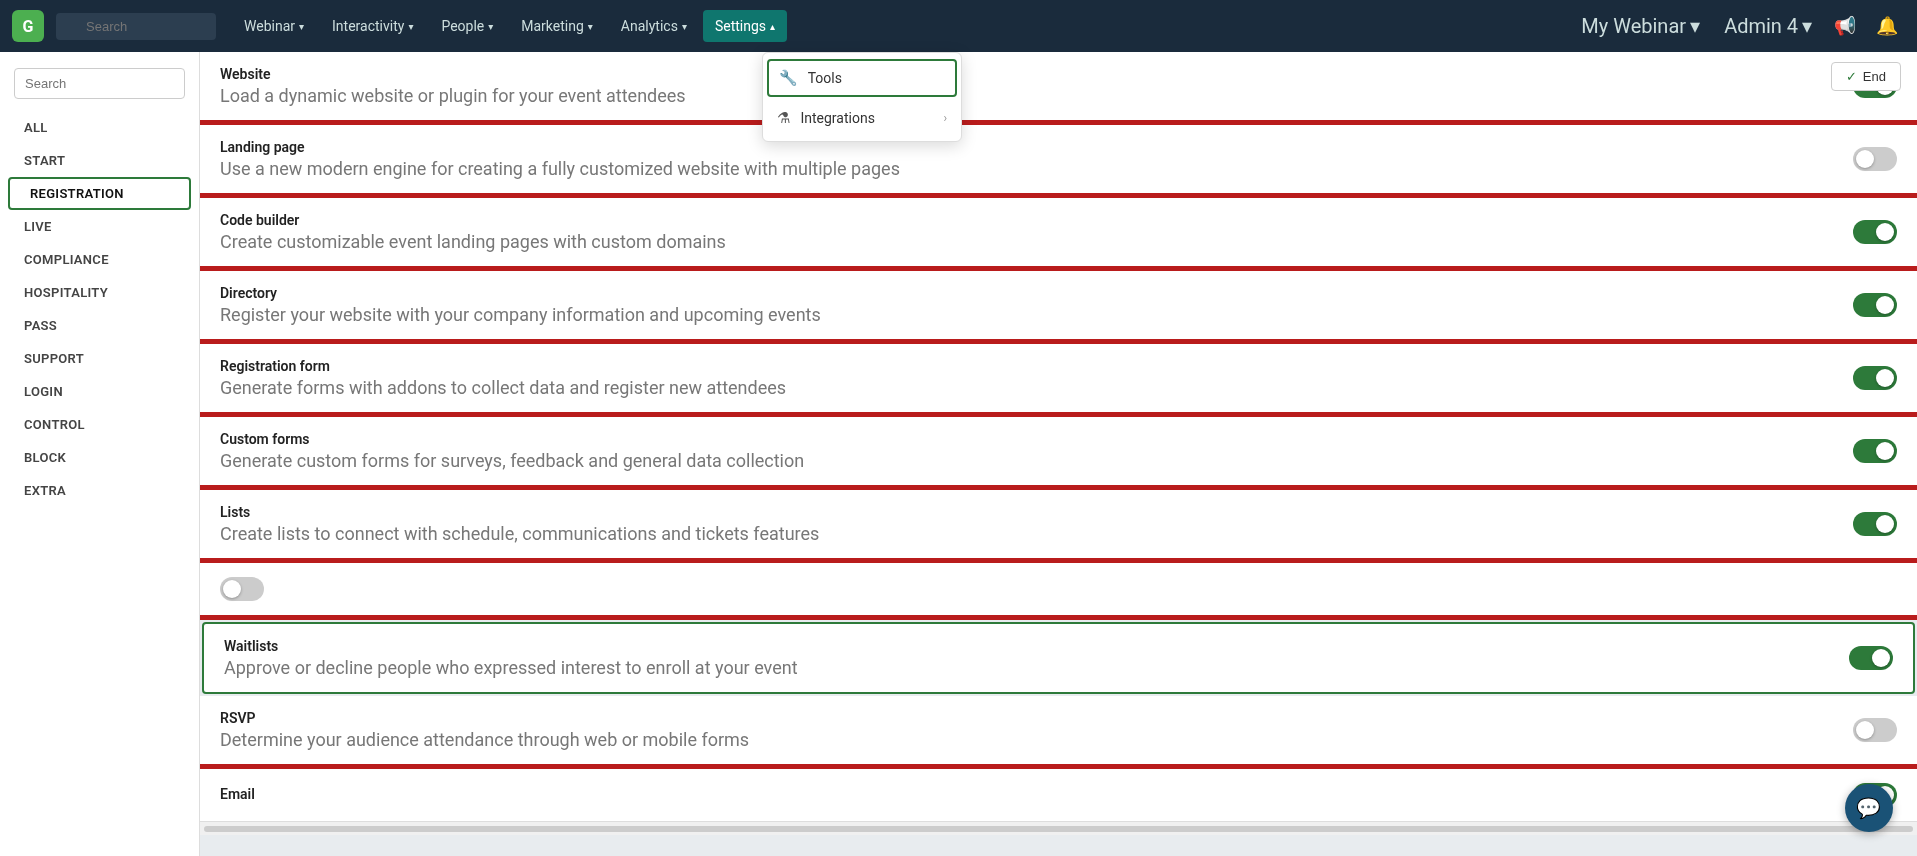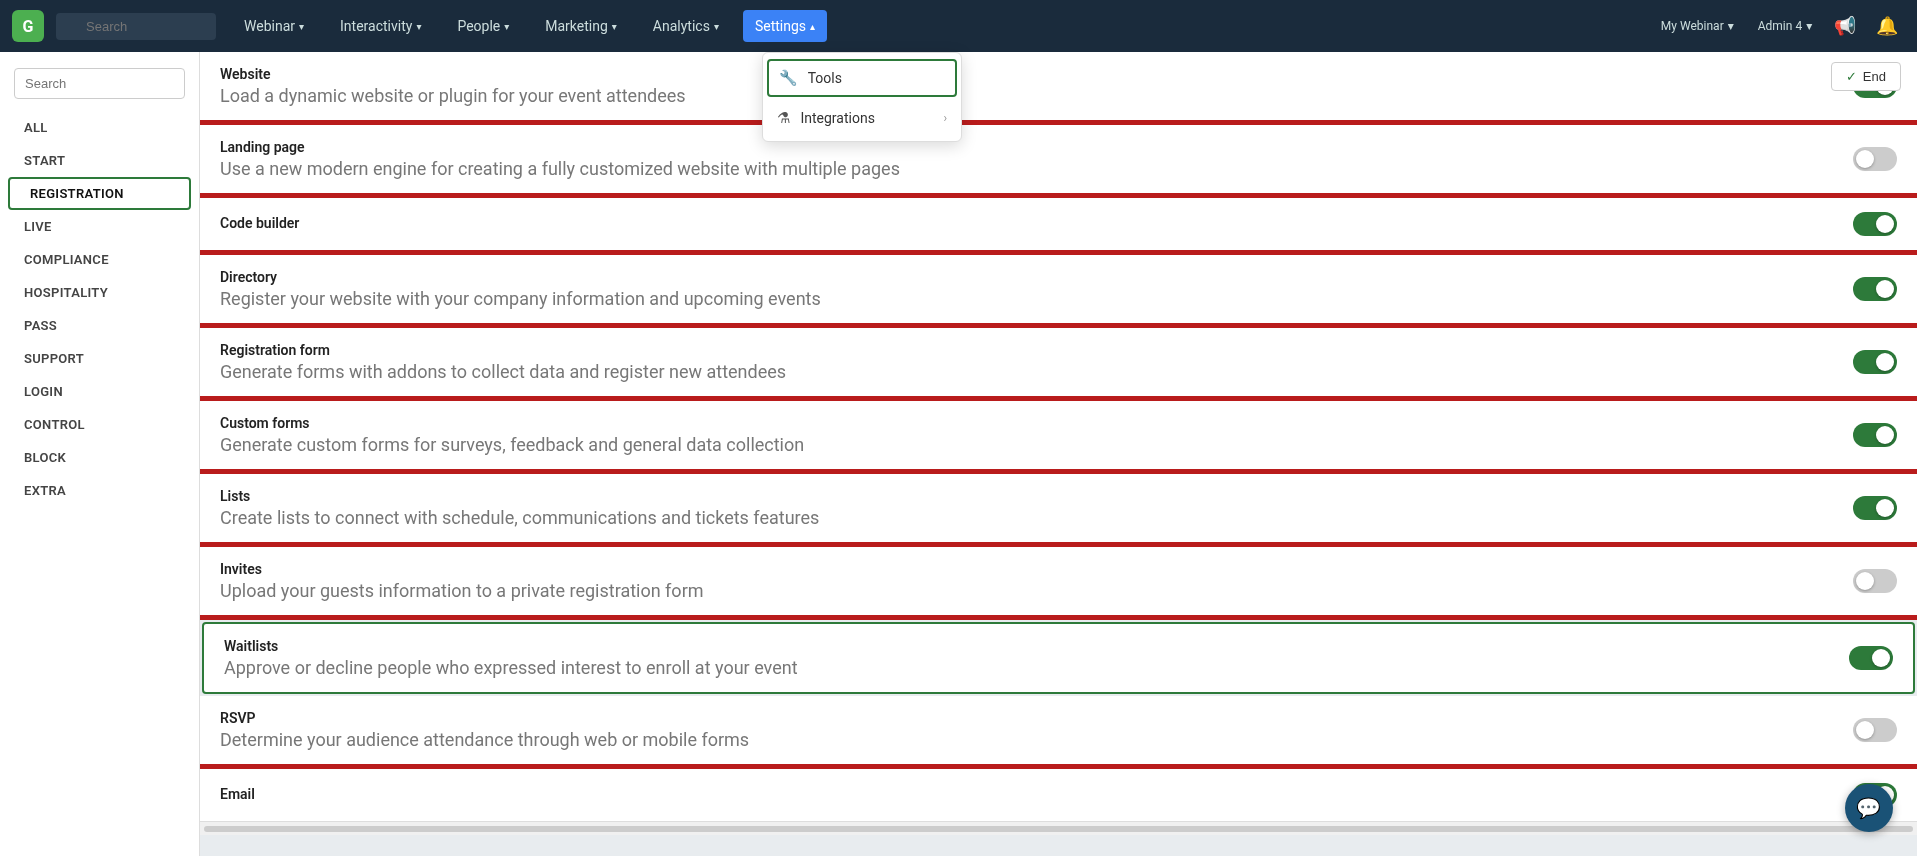--- a/index.html
+++ b/index.html
@@ -43,40 +43,40 @@
     .search-wrapper .search-icon-nav {
       position: absolute;
       left: 8px;
       color: #aaa;
       font-size: 12px;
       pointer-events: none;
     }
     .nav-items {
       display: flex;
       align-items: flex-start;
-      gap: 12px;
+      gap: 4px;
       margin-left: 12px;
     }
     .nav-item {
       color: #cdd; font-size: 14px; padding: 8px 12px;
       cursor: pointer; display: flex; align-items: center; gap: 4px;
       border-radius: 4px;
     }
-    .nav-item.active { background: #3b82f6; color: white; }
+    .nav-item.active { background: #0f766e; color: white; }
     .nav-item .chevron { font-size: 10px; }
     .nav-right {
       margin-left: auto;
       display: flex;
       align-items: center;
       gap: 8px;
       color: #cdd;
     }
     .nav-right-item {
       display: flex; align-items: flex-end; gap: 4px;
-      font-size: 12px; cursor: pointer; padding: 4px 8px;
+      font-size: 20px; cursor: pointer; padding: 4px 8px;
       border-radius: 4px;
     }
     .nav-icon-btn {
       background: none; border: none; color: #aaa;
       font-size: 18px; cursor: pointer; padding: 4px 6px;
     }
 
     
     .dropdown-menu {
       position: absolute;
@@ -362,20 +362,21 @@
             <div class="feature-title">Landing page</div>
             <div class="feature-desc">Use a new modern engine for creating a fully customized website with multiple pages</div>
           </div>
           <label class="toggle">
             <div class="toggle-slider off"></div>
           </label>
         </div>
         <div class="feature-row">
           <div class="feature-info">
             <div class="feature-title">Code builder</div>
+            <div class="feature-desc">Create customizable event landing pages with custom domains</div>
           </div>
           <label class="toggle">
             <div class="toggle-slider on"></div>
           </label>
         </div>
         <div class="feature-row">
           <div class="feature-info">
             <div class="feature-title">Directory</div>
             <div class="feature-desc">Register your website with your company information and upcoming events</div>
           </div>
@@ -404,24 +405,20 @@
         <div class="feature-row">
           <div class="feature-info">
             <div class="feature-title">Lists</div>
             <div class="feature-desc">Create lists to connect with schedule, communications and tickets features</div>
           </div>
           <label class="toggle">
             <div class="toggle-slider on"></div>
           </label>
         </div>
         <div class="feature-row">
-          <div class="feature-info">
-            <div class="feature-title">Invites</div>
-            <div class="feature-desc">Upload your guests information to a private registration form</div>
-          </div>
           <label class="toggle">
             <div class="toggle-slider off"></div>
           </label>
         </div>
         <div class="feature-row highlighted">
           <div class="feature-info">
             <div class="feature-title">Waitlists</div>
             <div class="feature-desc">Approve or decline people who expressed interest to enroll at your event</div>
           </div>
           <label class="toggle">

